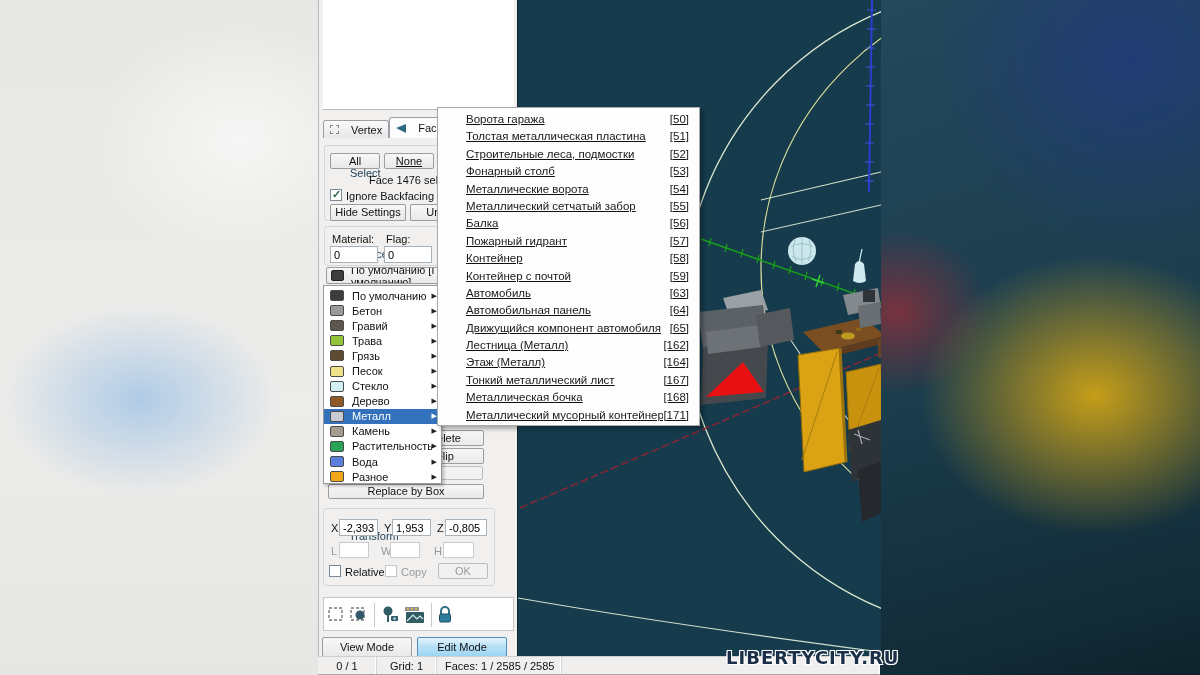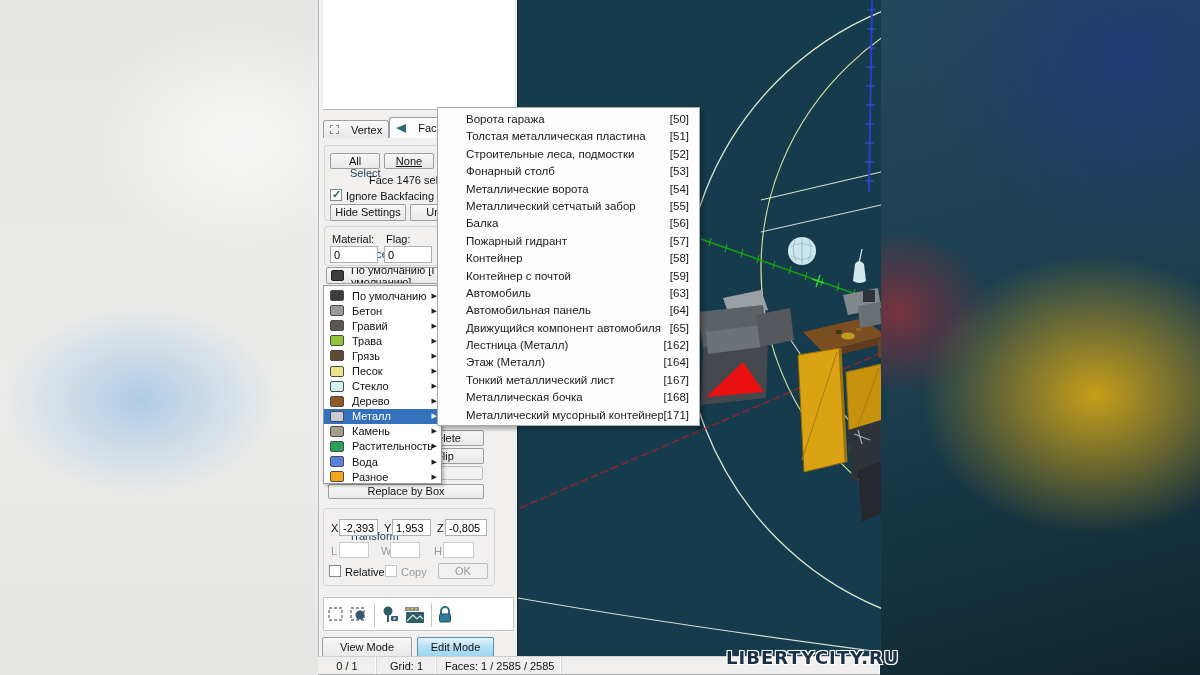--- a/index.html
+++ b/index.html
@@ -73,21 +73,21 @@
   .mrow{display:flex;align-items:center;height:15.1px;padding:0 4px 0 6px;}
   .mrow .sw{width:14px;height:11px;border:1px solid #4a4a4a;border-radius:2px;flex:none;}
   .mrow .ml{flex:1;margin-left:8px;white-space:nowrap;overflow:hidden;}
   .mrow .arr{font-size:7px;color:#222;flex:none;}
   .mrow.selected{background:#3471bd;color:#fff;}
   .mrow.selected .arr{color:#fff;}
 
   
   .context-menu{position:absolute;left:437px;top:107px;width:263px;height:319px;
     background:#fefefe;border:1px solid #a9a9a9;box-shadow:3px 3px 4px rgba(0,0,0,.3);
-    padding-top:3px;z-index:50;font-size:11.5px;}
+    padding-top:3px;z-index:50;font-size:11.5px;text-decoration:underline;}
   .menu-item{display:flex;height:17.4px;line-height:17.4px;padding:0 10px 0 28px;color:#181818;}
   .menu-item .lbl{flex:1;white-space:nowrap;overflow:hidden;}
   .menu-item .num{text-align:right;}
 
   
   .toolbar{position:absolute;left:4px;top:597px;width:191px;height:34px;background:#fff;
     border:1px solid #c6c6c6;}
   .ticon{position:absolute;top:8px;}
   .tsep{position:absolute;top:5px;width:1px;height:24px;background:#c9c9c9;}
 
@@ -209,21 +209,21 @@
       <div class="lab dim" style="left:110px;top:36px;">H</div>
       <input class="tin dis" style="left: 119px; top: 33px; width: 31px; height: 16px;" readonly="">
       <span class="cb" style="left:5px;top:56px;"></span>
       <div class="lab" style="left:21px;top:57px;">Relative</div>
       <span class="cb dis" style="left:61px;top:56px;"></span>
       <div class="lab dim" style="left:77px;top:57px;">Copy</div>
       <div class="btn dis" style="left:114px;top:54px;width:50px;height:16px;line-height:14px;">OK</div>
     </div>
 
     <div class="btn" style="left:4px;top:637px;width:90px;height:20px;line-height:18px;">View Mode</div>
-    <div class="btn primary" style="left:99px;top:637px;width:77px;height:20px;line-height:18px;">Edit Mode</div>
+    <div class="btn primary" style="left:99px;top:637px;width:90px;height:20px;line-height:18px;">Edit Mode</div>
 
     <div class="viewport">
       <svg width="363" height="656" viewBox="0 0 363 656">
         <rect width="363" height="656" fill="#153b4c"></rect>
 
         <ellipse cx="483" cy="310" rx="318" ry="322" fill="none" stroke="#d9e7cd" stroke-width="1.3"></ellipse>
         <ellipse cx="543" cy="268" rx="300" ry="287" fill="none" stroke="#d8dd9b" stroke-width="1.2"></ellipse>
         <path d="M0,598 Q150,624 363,652" fill="none" stroke="#cfe0cf" stroke-width="1.1"></path>
         <path d="M0,664 Q70,671 150,680" fill="none" stroke="#cfe0cf" stroke-width="1.1"></path>
         <path d="M266,330 Q300,382 346,440" fill="none" stroke="#d3e2d3" stroke-width="1.1"></path>

